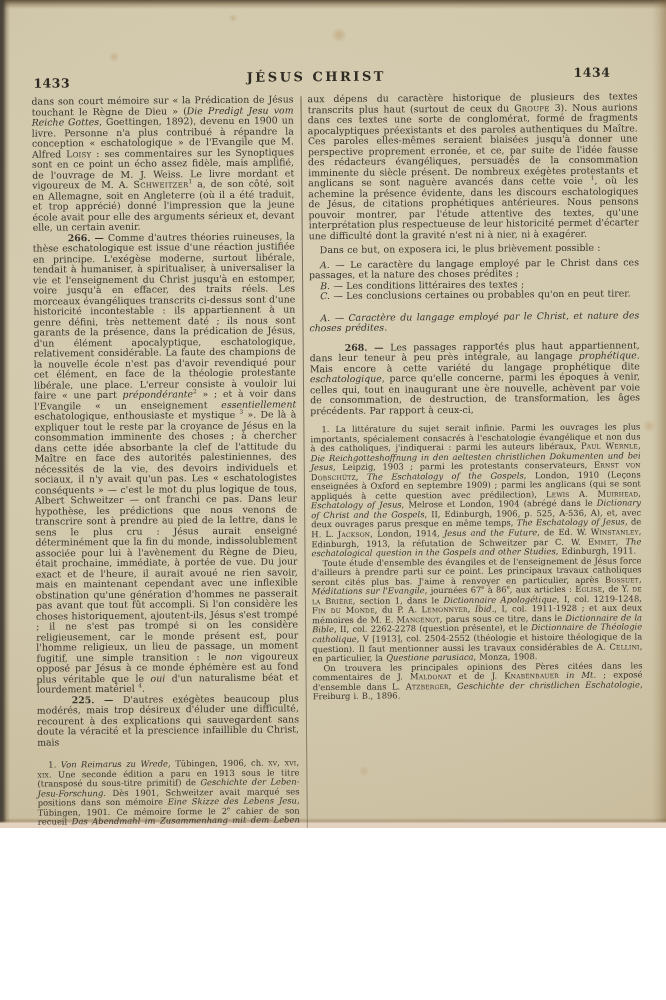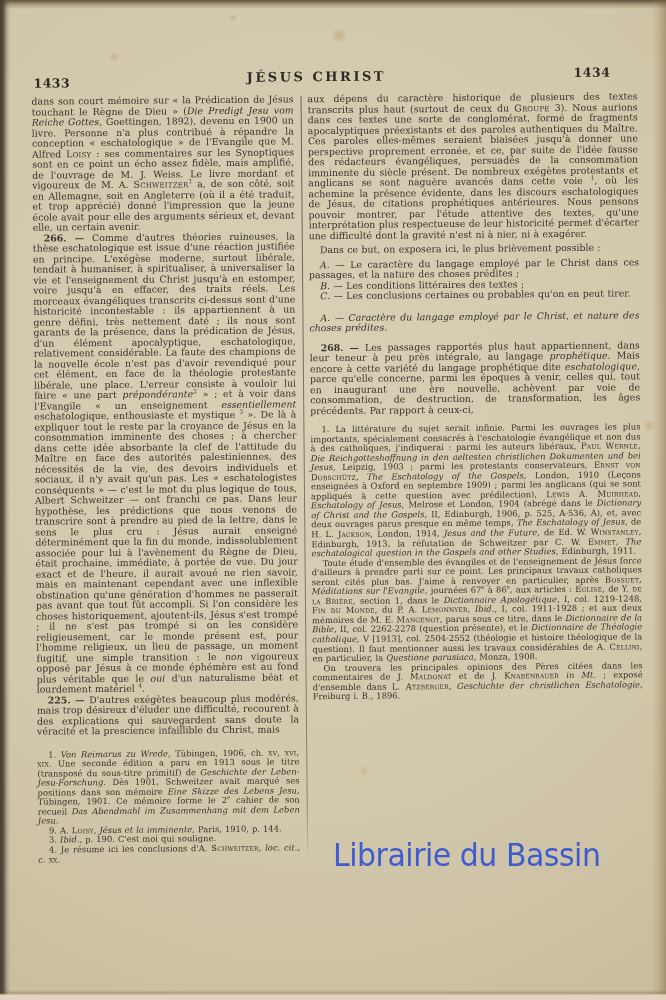--- a/index.html
+++ b/index.html
@@ -1,19 +1,19 @@
 <!DOCTYPE html>
 <html><head>
 <meta charset="utf-8">
 <title>Scanned dictionary page — Jésus Christ 1433-1434</title>
 <style>
   html,body{margin:0;padding:0;}
   .scene{
     position:relative;
-    width:666px;height:1000px;
+    width:666px;height:828px;
     overflow:hidden;
     background:#8d7c5f;
     font-family:"DejaVu Serif", serif;
     color:#37332b;
   }
   .paper{
     position:absolute;inset:0;
     background:
       radial-gradient(130% 95% at 46% 38%, #d8cfb5 0%, #d2c8ac 45%, #c9bd9e 75%, #b7a683 100%);
   }
@@ -56,21 +56,21 @@
   .main{font-size:9.4px;line-height:10.5px;}
   .fn{font-size:8.4px;line-height:9.55px;}
   .col-left .fn{margin-top:13px;}
   .col-right .fn{margin-top:9px;}
 
   .para{margin:0;text-align:justify;text-indent:11px;word-spacing:0.4px;}
   .para.noindent{text-indent:0;}
   .para.gap-top{margin-top:4px;}
   .para.heading{font-style:italic;margin-top:11px;margin-bottom:9px;}
   .run-i{font-style:italic;}
-  .run-b{font-weight:bold;}
+  .run-b{font-weight:bold;margin-left:24px;}
   .run-sc{font-variant:small-caps;letter-spacing:0.2px;}
   .run-sup{vertical-align:super;font-size:0.62em;line-height:0;}
 
   .watermark{
     position:absolute;left:333px;top:838px;z-index:6;
     font-family:"DejaVu Sans", sans-serif;
     font-size:30px;letter-spacing:-0.5px;
     color:rgba(42,77,214,0.88);
     white-space:nowrap;
     transform:scaleY(1.04);

